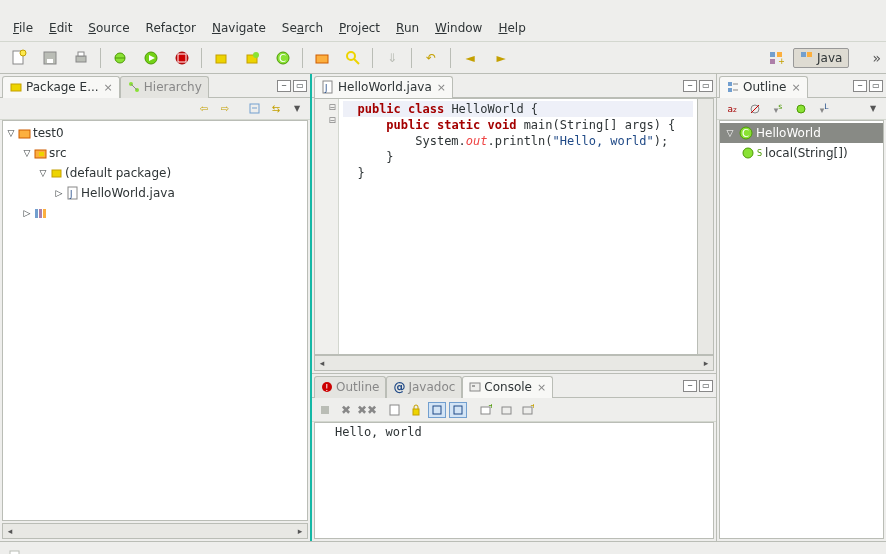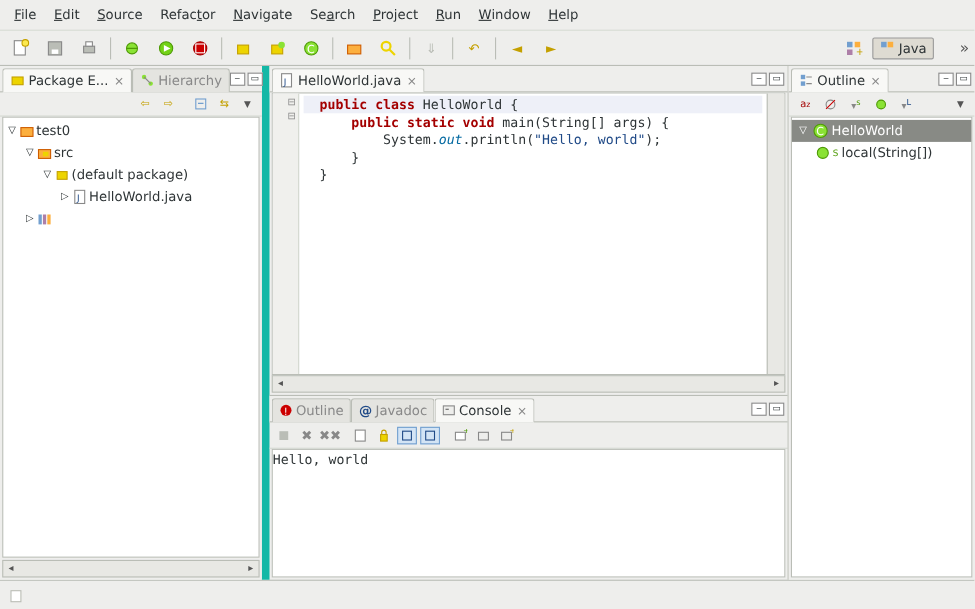--- a/index.html
+++ b/index.html
@@ -1,57 +1,57 @@
 <!DOCTYPE html>
 <html><head>
 <meta charset="utf-8">
 <style>
 * { box-sizing: border-box; margin: 0; padding: 0; }
 body { font-family: "DejaVu Sans", sans-serif; font-size: 12px; background: #eeeeec; width: 886px; height: 554px; overflow: hidden; color: #2e3436; }
-.menubar { display: flex; background: #eeeeec; border-bottom: 1px solid #d3d7cf; padding: 3px 5px; height: 28px; align-items: flex-start; }
+.menubar { display: flex; background: #eeeeec; border-bottom: 1px solid #d3d7cf; padding: 3px 5px; height: 42px; align-items: flex-end; }
 .menubar .menu-item { padding: 3px 8px; cursor: pointer; }
 .underline { text-decoration: underline; }
 .toolbar { display: flex; background: #eeeeec; border-bottom: 1px solid #babdb6; padding: 3px 5px; height: 32px; align-items: center; gap: 3px; }
 .toolbar .tb-btn { width: 28px; height: 24px; display: flex; align-items: center; justify-content: center; cursor: pointer; border: 1px solid transparent; border-radius: 2px; }
 .toolbar .sep-line { width: 1px; height: 20px; background: #babdb6; margin: 0 2px; }
 .toolbar .right { margin-left: auto; display: flex; align-items: center; gap: 3px; }
 .persp-btn { border: 1px solid #babdb6; background: #f3f3f0; padding: 2px 6px; border-radius: 2px; display: flex; align-items: center; gap: 3px; cursor: pointer; }
 .persp-btn.active { background: #dedbd2; border-color: #999; }
 .workspace { display: flex; height: 467px; }
-.left-col { width: 245px; display: flex; flex-direction: column; border-right: 7px solid #14b8a6; }
+.left-col { width: 312px; display: flex; flex-direction: column; border-right: 2px solid #14b8a6; }
 .mid-col { flex: 1; display: flex; flex-direction: column; }
 .right-col { width: 170px; display: flex; flex-direction: column; border-left: 1px solid #babdb6; }
 .view { display: flex; flex-direction: column; background: #eeeeec; flex: 1; min-height: 0; }
 .view-tabbar { display: flex; align-items: center; height: 24px; border-bottom: 1px solid #babdb6; background: #eeeeec; padding-left: 2px; }
 .tab { display: flex; align-items: center; gap: 3px; padding: 2px 6px; border: 1px solid #babdb6; border-bottom: none; background: #f8f8f6; margin-top: 2px; border-radius: 3px 3px 0 0; cursor: pointer; height: 22px; white-space: nowrap; }
 .tab.inactive { background: #e4e4e0; color: #888; }
 .tab .close { margin-left: 2px; color: #888; font-size: 11px; }
 .tabbar-ctrl { margin-left: auto; display: flex; gap: 2px; padding-right: 3px; }
 .tabbar-ctrl .sq { width: 14px; height: 12px; border: 1px solid #888; background: #fff; cursor: pointer; font-size: 8px; display:flex; align-items:center; justify-content:center;}
 .view-toolbar { display: flex; justify-content: flex-end; gap: 3px; padding: 2px 4px; border-bottom: 1px solid #d3d7cf; height: 22px; align-items: center; }
 .mini-btn { width: 18px; height: 16px; display: flex; align-items: center; justify-content: center; cursor: pointer; }
 .tree { background: #fff; border: 1px solid #babdb6; margin: 0 2px 2px 2px; flex: 1; overflow: auto; font-size: 12px; padding-top: 2px; }
 .tree-row { display: flex; align-items: center; height: 20px; padding-left: 4px; white-space: nowrap; cursor: pointer; }
 .expander { width: 12px; font-size: 9px; display:inline-block; text-align:center; }
 .editor-area { flex: 1; display: flex; flex-direction: column; min-height: 0; }
 .editor-body { flex: 1; display: flex; background: #fff; border: 1px solid #babdb6; margin: 0 2px; min-height: 0; position: relative; }
 .gutter { width: 24px; background: #f0f0ed; border-right: 1px solid #d3d7cf; }
 .gutter .fold { font-size: 9px; color: #888; margin-top: 3px; display:block; text-align:right; padding-right:2px;}
 .code { flex: 1; font-family: "DejaVu Sans Mono", monospace; font-size: 12px; padding: 2px 4px; line-height: 16px; white-space: pre; overflow: hidden; }
 .code .kw { color: #a40000; font-weight: bold; }
-.code .fld { color: #0369a1; font-style: italic; }
+.code .fld { color: #ef4444; font-style: italic; }
 .code .str { color: #204a87; }
 .highlight-line { background: #eef0f8; display: block; }
 .vscroll { width: 16px; background: #e8e8e4; border-left: 1px solid #babdb6; }
 .hscroll { height: 16px; background: #e8e8e4; border: 1px solid #babdb6; margin: 0 2px 2px 2px; display:flex; align-items:center; }
 .hscroll .arr { width:14px; text-align:center; font-size:9px; color:#555; }
 .hscroll .track { flex:1; }
 .bottom-panel { height: 168px; border-top: 1px solid #babdb6; display: flex; flex-direction: column; }
 .console-toolbar { display: flex; gap: 3px; padding: 2px 4px; height: 24px; align-items: center; border-bottom: 1px solid #d3d7cf;}
-.console-body { flex: 1; background: #fff; border: 1px solid #babdb6; margin: 0 2px 2px 2px; font-family: "DejaVu Sans Mono", monospace; font-size: 12px; padding: 2px 0; }
+.console-body { flex: 1; background: #fff; border: 1px solid #babdb6; margin: 0 2px 2px 2px; font-family: "DejaVu Sans Mono", monospace; font-size: 12px; padding: 2px 20px; }
 .console-status { font-family: "DejaVu Sans", sans-serif; font-size: 11px; padding: 2px 6px; color: #555;}
 .statusbar { height: 28px; border-top: 1px solid #babdb6; background: #eeeeec; display: flex; align-items: center; padding: 0 6px; }
 .ovr { font-size:14px; }
 svg { display: block; }
 .outline-tree { background:#fff; border:1px solid #babdb6; margin:0 2px 2px 2px; flex:1; font-size:12px; padding-top:2px;}
 .outline-row { display:flex; align-items:center; height:20px; padding-left:4px; white-space:nowrap; cursor:pointer; gap:3px;}
 .outline-row.sel { background:#888a85; color:#fff; }
 </style>
 </head>
 <body>

